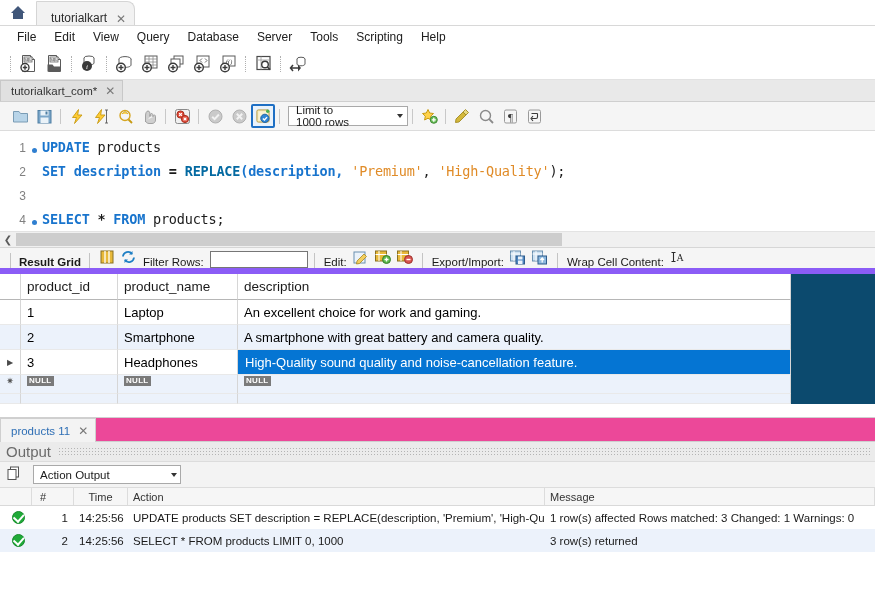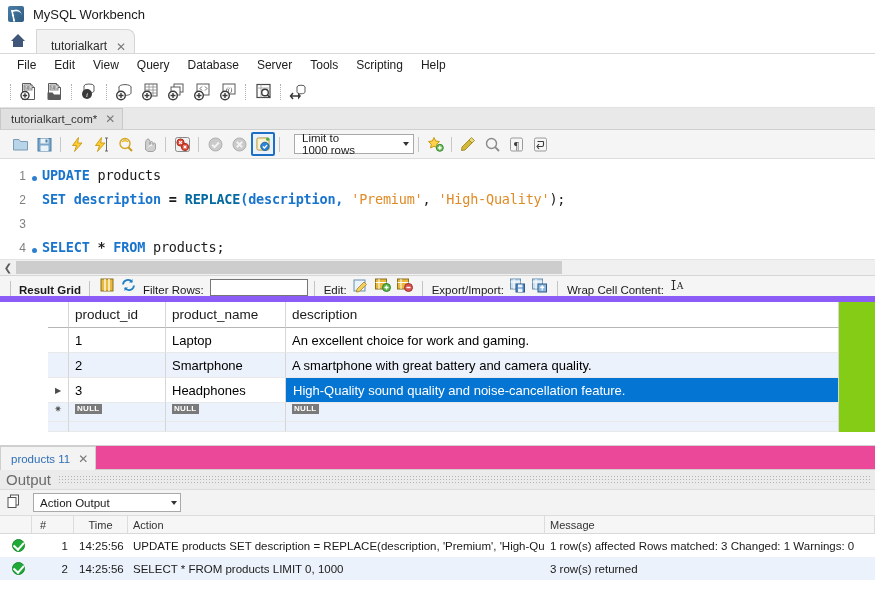--- a/index.html
+++ b/index.html
@@ -109,21 +109,21 @@
     display: flex; align-items: center; padding-left: 8px;
     border-bottom: 1px solid #dcdcdc;
   }
   .st-ico { width: 24px; height: 24px; display:flex; align-items:center; justify-content:center; flex:none; }
   .st-sep { width: 1px; height: 15px; background: #c8c8c8; margin: 0 4px; flex:none; }
   .limit-select {
     height: 20px; width: 120px; background: #fff;
     border: 1px solid #a9a9a9;
     display: flex; align-items: center; justify-content: space-between;
     padding: 0 4px 0 7px; font-size: 11.5px; color: #1a1a1a;
-    margin-left: 10px; flex: none; gap: 44px;
+    margin-left: 4px; flex: none; gap: 44px;
   }
   .caret-dn {
     width:0;height:0;border-left:3.5px solid transparent;
     border-right:3.5px solid transparent;border-top:4px solid #333;
   }
 
   
   .codearea {
     height: 100px; background: #ffffff; position: relative;
     padding-top: 8px; overflow: hidden;
@@ -261,24 +261,20 @@
   .okdot::after {
     content:""; width:5px; height:8px; border:solid #fff;
     border-width: 0 2px 2px 0; transform: rotate(42deg) translate(-0.5px,-1px);
   }
 </style>
 </head>
 <body>
 
 <div id="app">
 
-  <div class="titlebar">
-    <div class="wb-logo"></div>
-    <div class="title-text">MySQL Workbench</div>
-  </div>
 
   <div class="conn-tabrow">
     <div class="home-btn">
       <span class="home-icon"></span>
     </div>
     <div class="conn-tab">
       <span>tutorialkart</span>
       <span class="tab-x">✕</span>
     </div>
   </div>
@@ -601,21 +597,21 @@
     <div class="rt-sep"></div>
     <span class="rt-plain">Wrap Cell Content:</span>
     <div class="rt-ico">
       <svg width="15" height="14" viewBox="0 0 15 14">
         <path d="M1.5 2.5h4M3.5 2.5v9M1.5 11.5h4" stroke="#2a2a2a" stroke-width="1.1" fill="none"></path>
         <text x="10" y="11" font-size="10" fill="#2a2a2a" text-anchor="middle" font-family="serif">A</text>
       </svg>
     </div>
   </div>
 
-  <div style="background:#84cc16;margin-left:48px;">
+  <div style="background:#0c4a6e;">
     <div class="grid">
       <div class="grow hdr">
         <div class="gcell c-sel"></div>
         <div class="gcell c-id">product_id</div>
         <div class="gcell c-name">product_name</div>
         <div class="gcell c-desc">description</div>
       </div>
       <div id="grid-rows">
           <div class="grow">
             <div class="gcell c-sel"></div>

